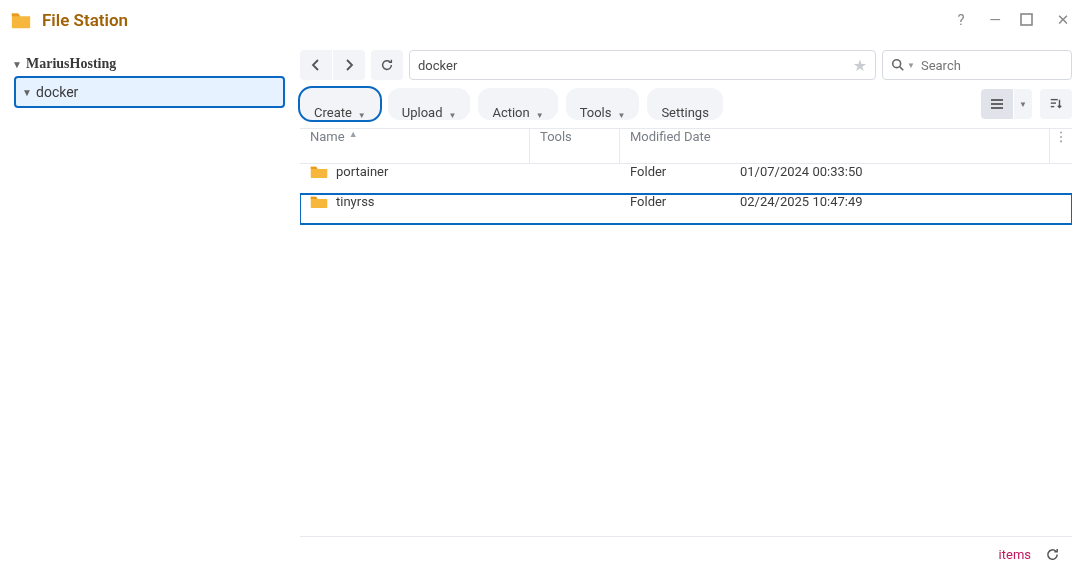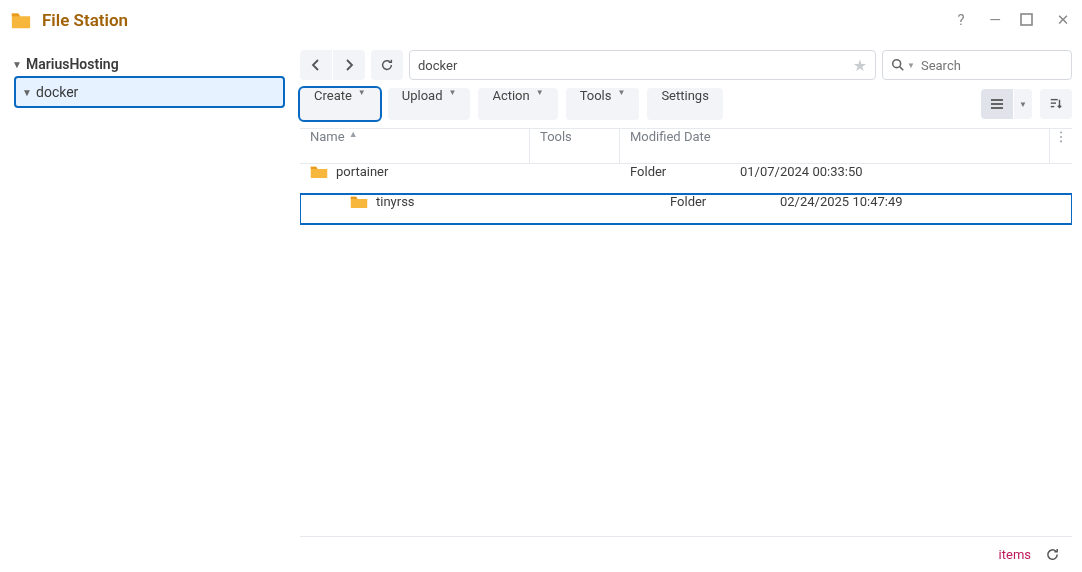--- a/index.html
+++ b/index.html
@@ -30,21 +30,21 @@
     .path-box { flex: 1; display: flex; align-items: center; border: 1px solid #d6dae0; border-radius: 4px; height: 30px; padding: 0 8px; }
     .path-box input { flex: 1; border: none; outline: none; font-size: 13px; color: #4a4a4a; background: transparent; }
     .star { color: #c9ccd0; font-size: 16px; cursor: pointer; }
 
     .search-box { display: flex; align-items: center; border: 1px solid #d6dae0; border-radius: 4px; height: 30px; padding: 0 8px; width: 190px; }
     .search-box .mag { color: #777; font-size: 14px; margin-right: 2px; }
     .search-box .ddcaret { color: #999; font-size: 8px; margin-right: 6px; }
     .search-box input { flex: 1; border: none; outline: none; font-size: 13px; color: #4a4a4a; background: transparent; }
 
     .action-row { display: flex; gap: 8px; align-items: center; margin-bottom: 8px; }
-    .action-btn { background: #f2f4f7; border: none; height: 32px; padding: 0 14px; border-radius: 4px; cursor: pointer; color: #444; font-size: 13px; display: inline-flex; align-items: flex-start; gap: 6px; }
+    .action-btn { background: #f2f4f7; border: none; height: 32px; padding: 0 14px; border-radius: 12px; cursor: pointer; color: #444; font-size: 13px; display: inline-flex; align-items: flex-end; gap: 6px; }
     .action-btn.highlight { outline: 2px solid #0868c2; }
     .action-btn .ddcaret { font-size: 8px; color: #777; }
     .action-spacer { flex: 1; }
     .view-group { display: flex; }
     .view-group .tool-btn { border-radius: 0; }
     .view-group .tool-btn:first-child { border-radius: 4px 0 0 4px; }
     .view-group .tool-btn:last-child { border-radius: 0 4px 4px 0; margin-left: 1px; }
     .view-group .tool-btn.active { background: #e0e4ea; }
 
     .grid-header { display: flex; border-top: 1px solid #e6e9ed; border-bottom: 1px solid #e6e9ed; height: 36px; align-items: center; color: #7a7f87; font-size: 13px; }
@@ -52,21 +52,21 @@
     .grid-header .col:last-child { border-right: none; }
     .col-name { width: 230px; }
     .col-size { width: 90px; }
     .col-type { width: 110px; }
     .col-date { flex: 1; }
     .col-menu { width: 22px; justify-content: center; cursor: pointer; }
     .sort-caret { font-size: 9px; color: #9aa0a8; }
 
     .grid-body { flex: 1; overflow: auto; }
     .row { display: flex; height: 30px; align-items: flex-start; font-size: 13px; color: #3d3d3d; }
-    .row.highlight { outline: 2px solid #0868c2; outline-offset: -1px; padding-left: 40px; }
+    .row.highlight { outline: 2px solid #0868c2; outline-offset: -1px; }
     .row .cell { padding: 0 10px; display: flex; align-items: center; gap: 8px; }
     .row .cell.col-name { width: 230px; }
     .row .cell.col-size { width: 90px; }
     .row .cell.col-type { width: 110px; }
     .row .cell.col-date { flex: 1; }
     .folder-icon { width: 18px; height: 14px; }
 
     .footer { height: 36px; border-top: 1px solid #e6e9ed; display: flex; align-items: center; justify-content: flex-end; padding: 0 12px; gap: 14px; color: #be185d; font-size: 13px; }
     .footer .refresh { cursor: pointer; color: #666; }
 
@@ -93,21 +93,21 @@
     </span>
     <span>✕</span>
   </div>
 </div>
 
 <div class="main">
 
   <div class="sidebar">
     <div class="tree-item">
       <span class="caret">▼</span>
-      <span style="font-weight:600;">MariusHosting</span>
+      <span style="font-weight:600;font-family:Liberation Serif, serif;">MariusHosting</span>
     </div>
     <div class="tree-child">
       <div class="tree-item selected">
         <span class="caret">▼</span>
         <span>docker</span>
       </div>
     </div>
   </div>
 
   <div class="content">

